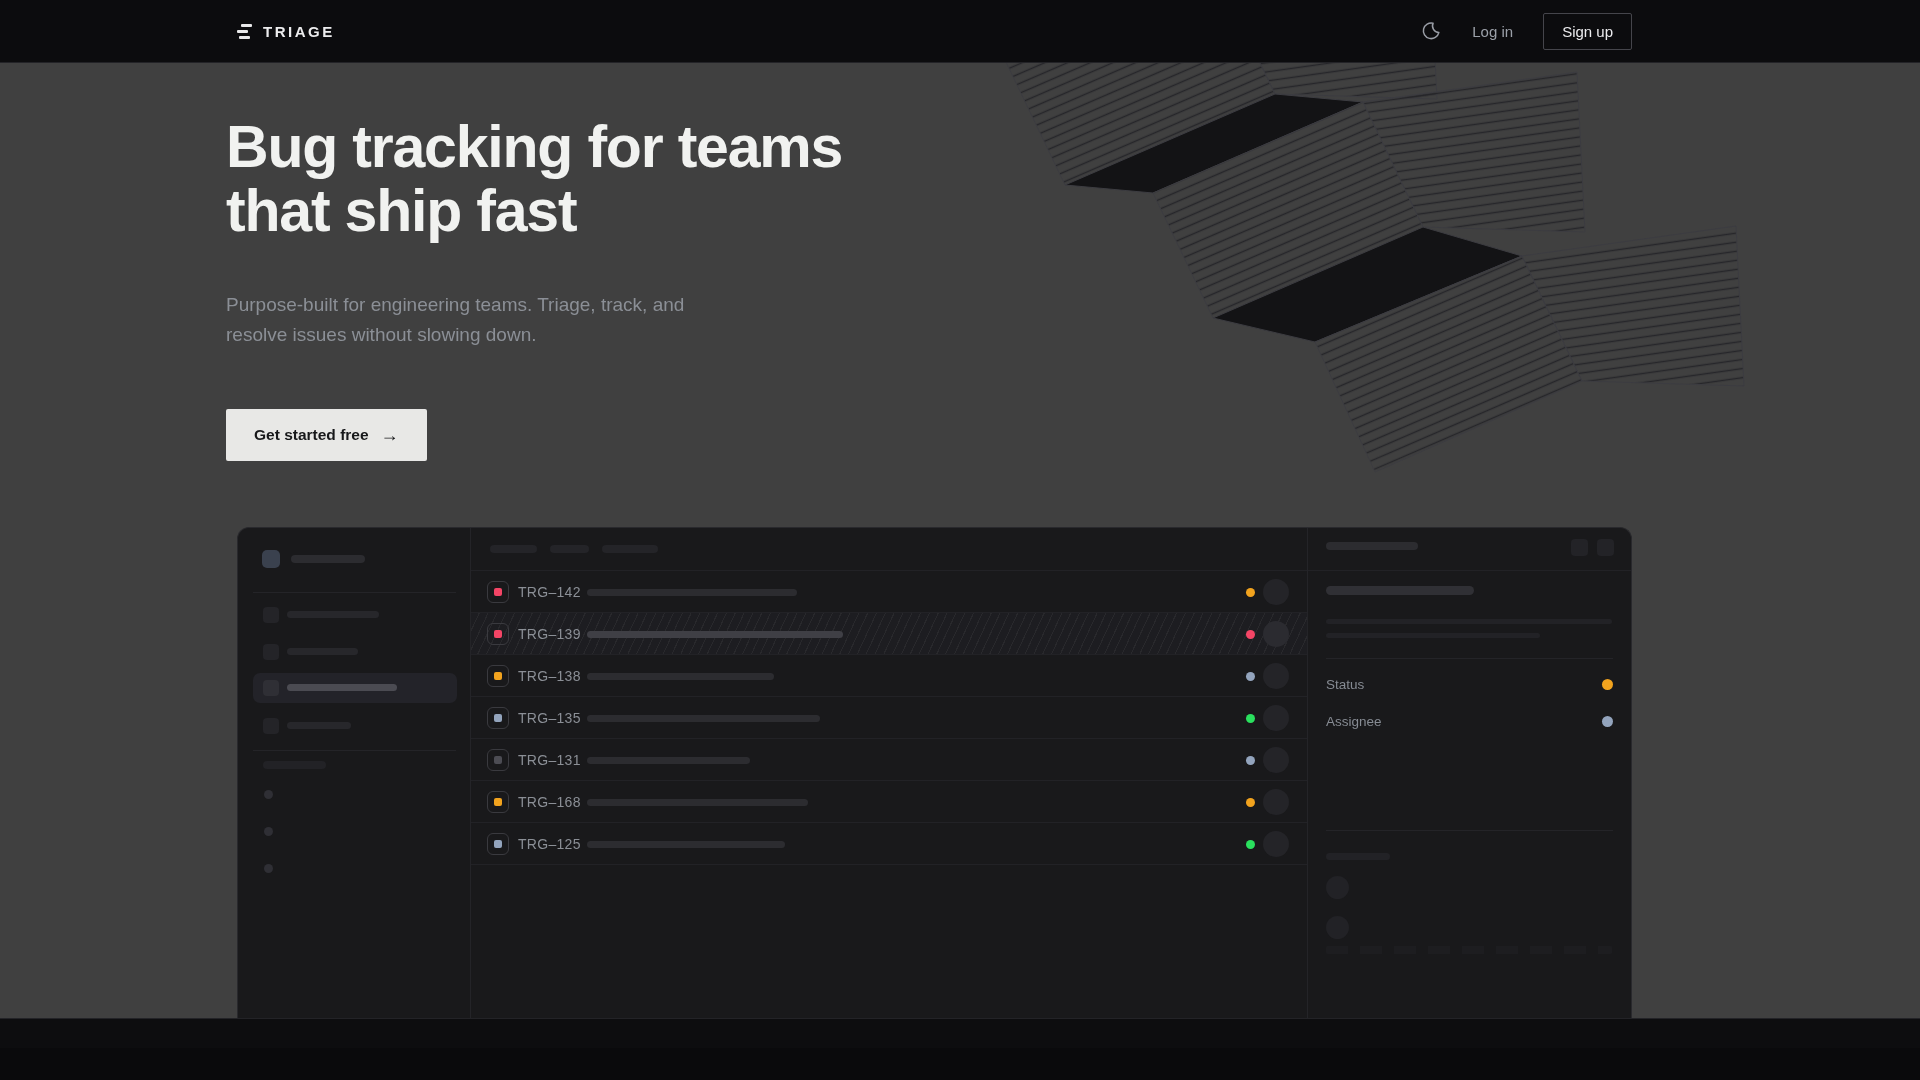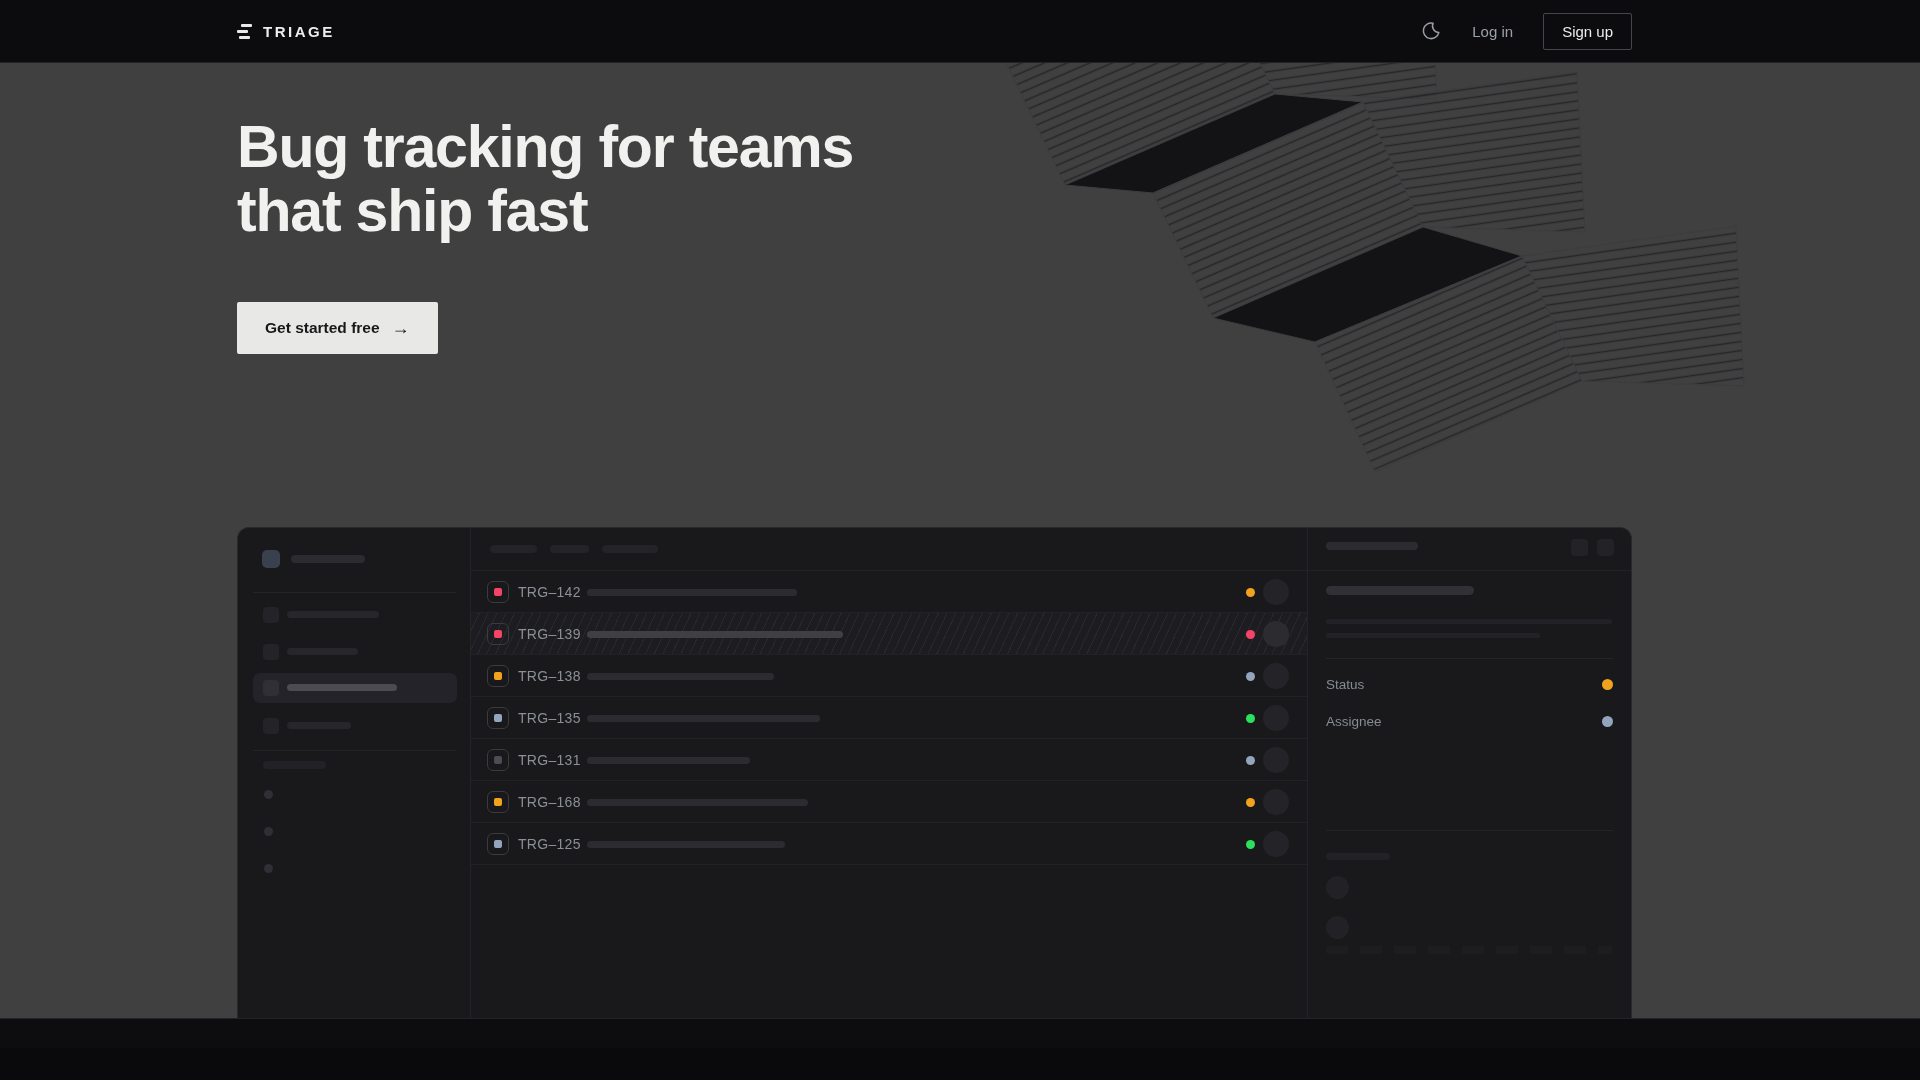--- a/index.html
+++ b/index.html
@@ -22,21 +22,21 @@
   .logo-glyph i:nth-child(3){ left:2px; right:2px; top:12px; }
   .brand-name { color:#ededee; font-size:15px; font-weight:700; letter-spacing:2.5px; }
   .header-right { position:absolute; right:288px; display:flex; align-items:center; gap:30px; }
   .theme-toggle { width:22px; height:22px; display:flex; align-items:center; justify-content:center; cursor:pointer; }
   .login-link { color:#9ba0a8; font-size:15px; cursor:pointer; }
   .signup-btn { height:37px; padding:0 18px; display:flex; align-items:center;
     border:1px solid #45454b; border-radius:2px; color:#ececee; font-size:15px;
     background:transparent; cursor:pointer; }
 
   
-  .hero { position:absolute; left:237px; top:63px; z-index:2; }
+  .hero { position:absolute; left:226px; top:63px; z-index:2; }
   .hero h1 { margin-top:52px; color:#f1f2f0; font-size:59px; line-height:64px;
     font-weight:600; letter-spacing:-1.2px; }
   .hero .sub { margin-top:47px; color:#8b8f96; font-size:19px; line-height:30px; }
   .cta { margin-top:59px; height:52px; padding:0 28px; display:inline-flex; align-items:center; gap:12px;
     background:#e8e8e6; border:none; border-radius:2px; color:#17181a; font-size:15.5px; font-weight:700;
     font-family:inherit; cursor:pointer; }
   .cta .arrow { font-size:18px; font-weight:400; }
 
   
   .card { position:absolute; left:237px; top:527px; width:1395px; height:491px; z-index:2;
@@ -146,20 +146,24 @@
       <span class="login-link">Log in</span>
       <button class="signup-btn">Sign up</button>
     </div>
   </header>
 
   <section class="hero">
     <h1>
       <span>Bug tracking for teams</span><br>
       <span>that ship fast</span>
     </h1>
+    <p class="sub">
+      <span>Purpose-built for engineering teams. Triage, track, and</span><br>
+      <span>resolve issues without slowing down.</span>
+    </p>
     <button class="cta">
       <span>Get started free</span>
       <span class="arrow">→</span>
     </button>
   </section>
 
   <div class="card">
 
     <div class="col-sidebar">
       <span class="ws-square"></span>

